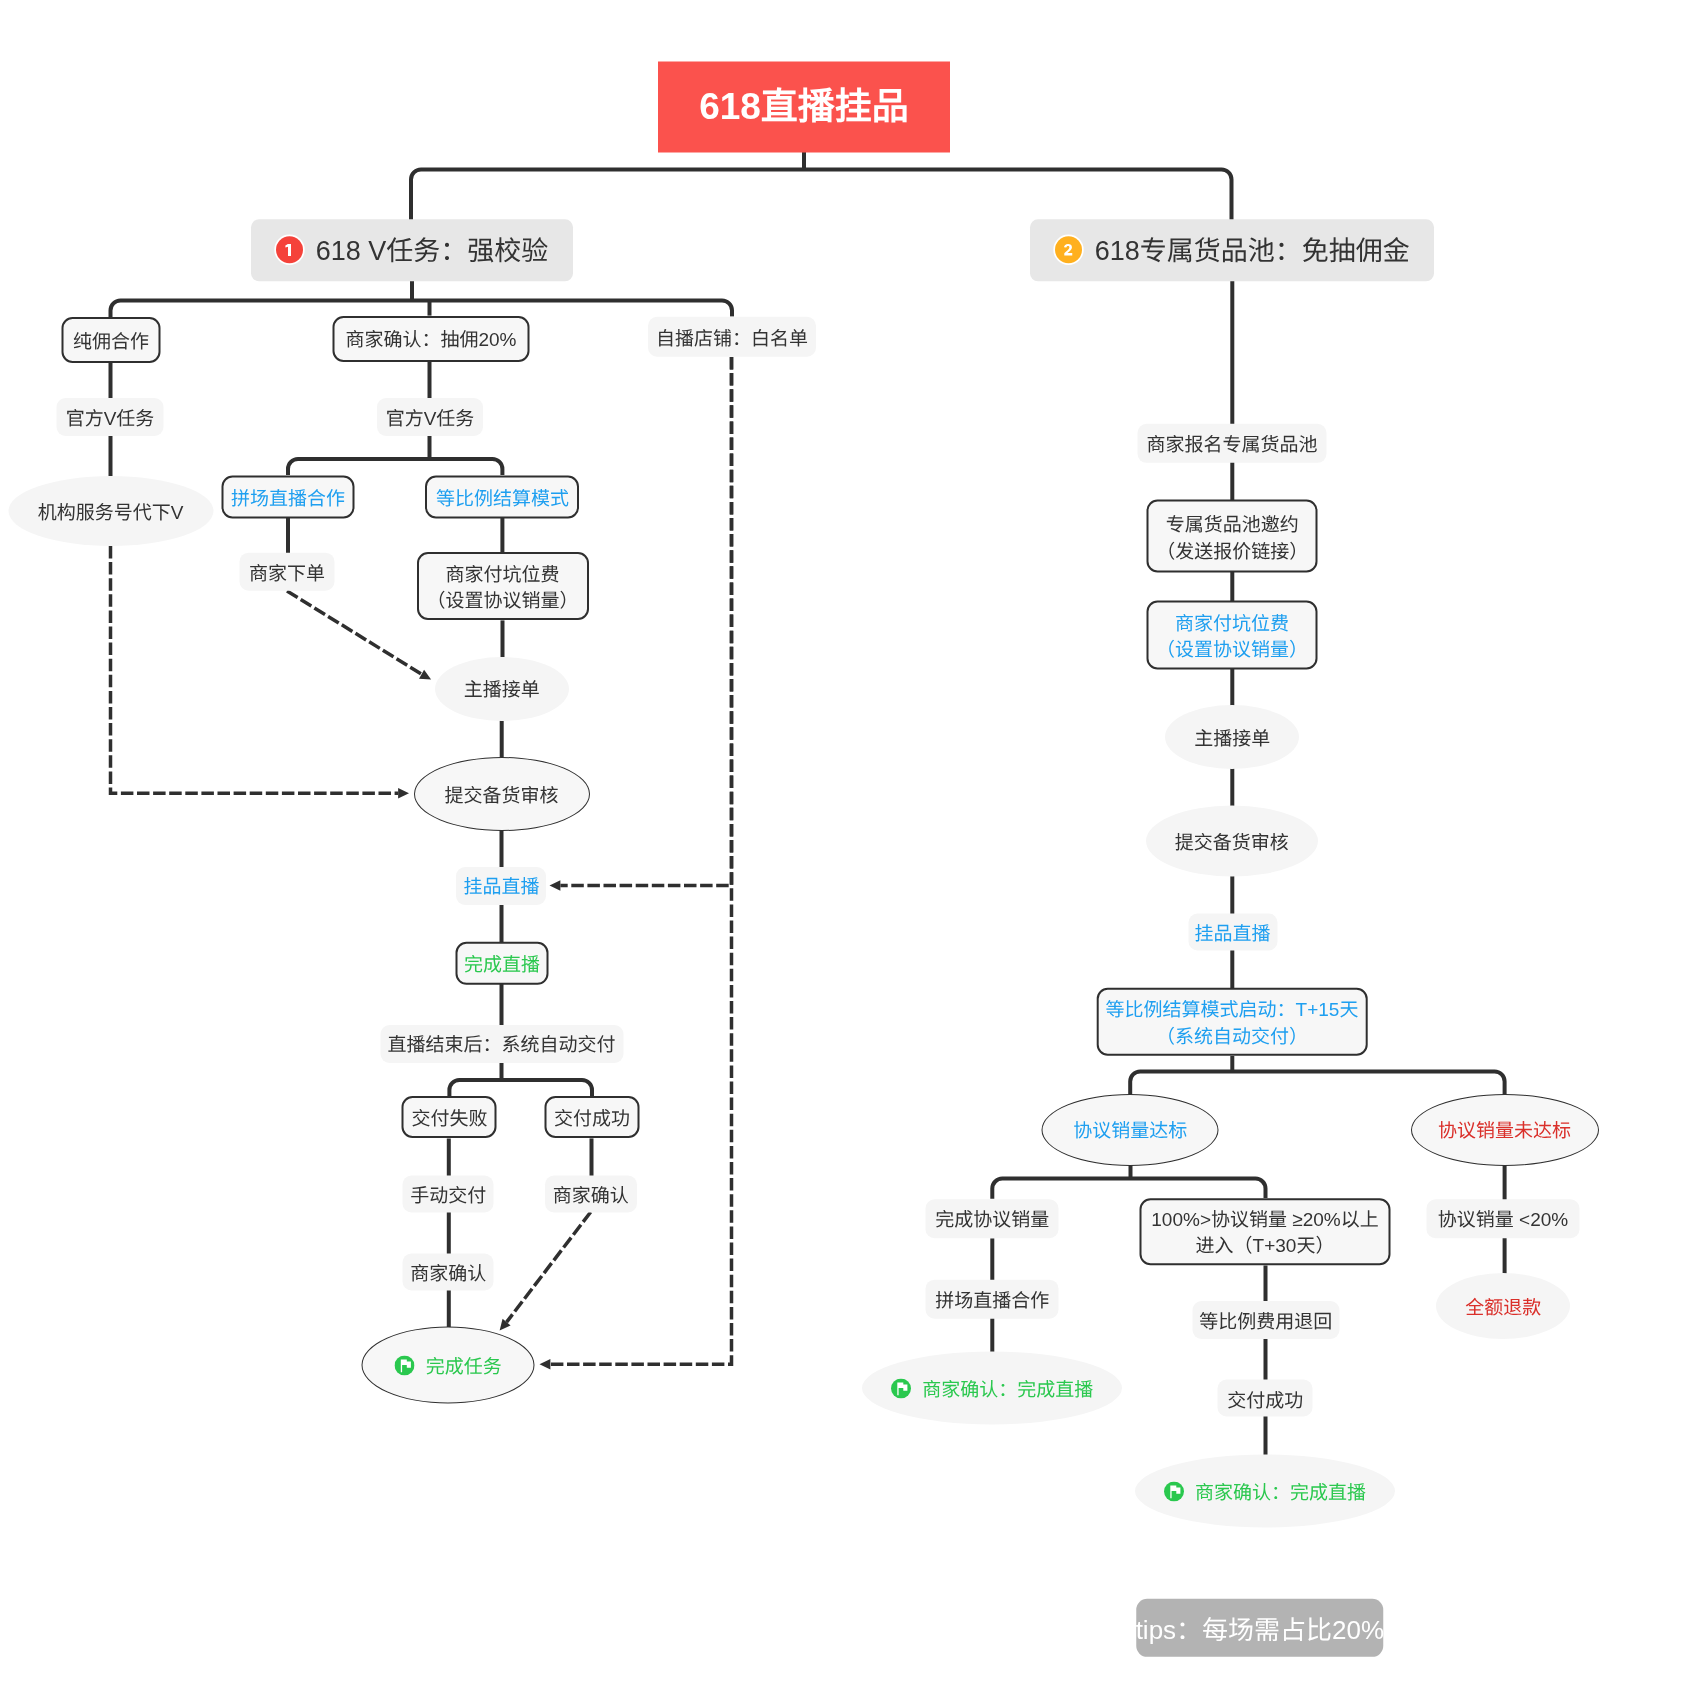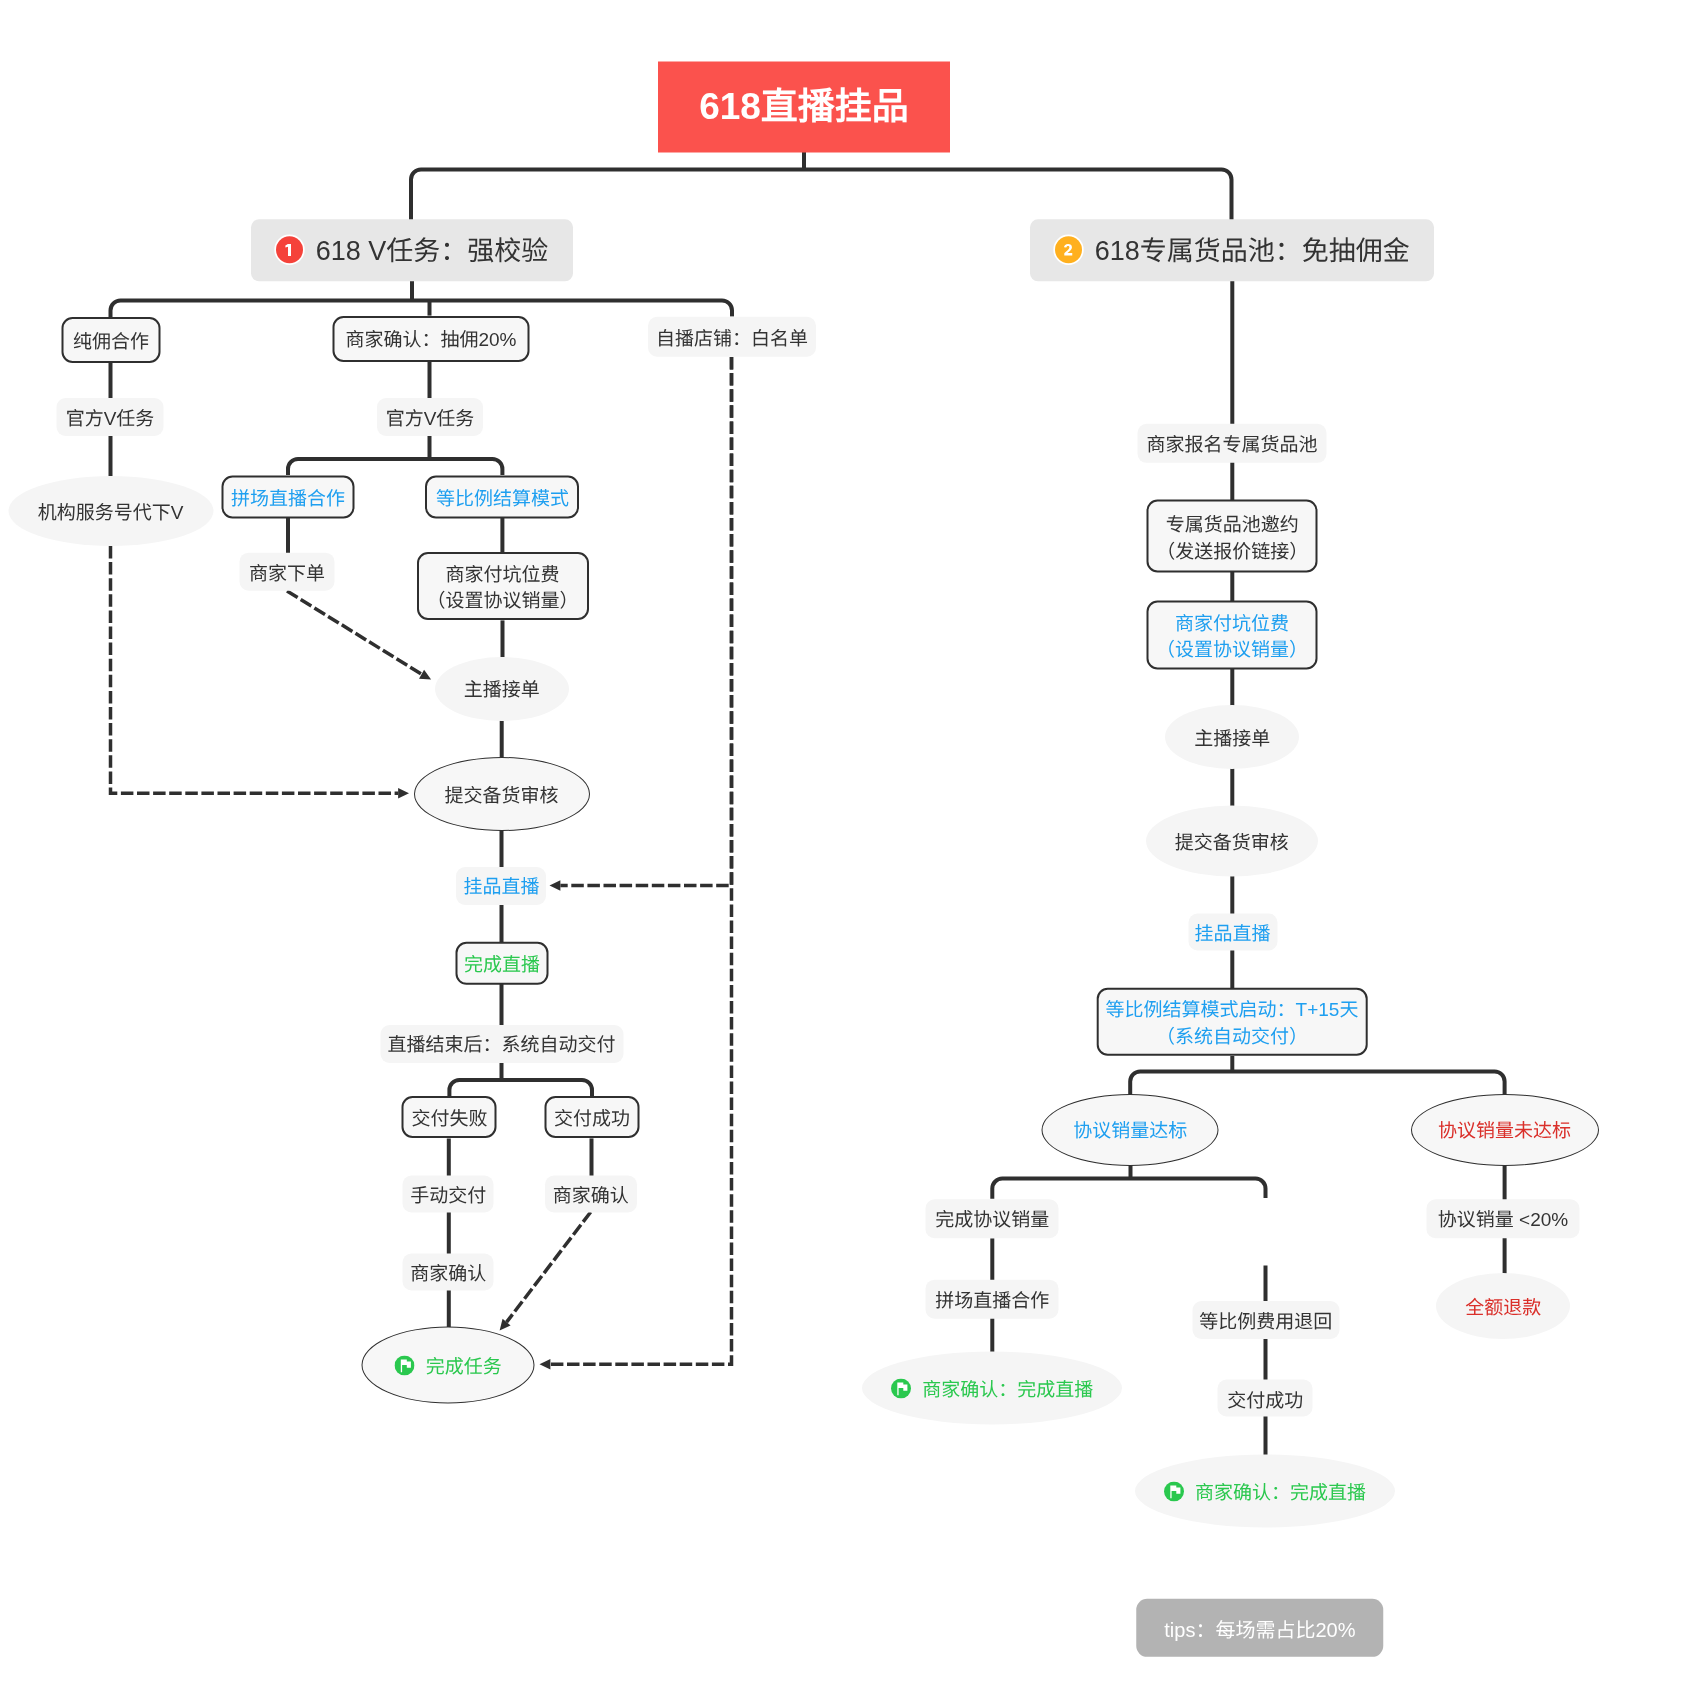--- a/index.html
+++ b/index.html
@@ -15,21 +15,21 @@
 .lab{display:block;transform:translateY(2px)}
 .lab,.badge{filter:opacity(99.9%)}
 .ml .ln{display:block}
 .chip{background:#f5f5f5;border-radius:9px}
 .rect{background:#f7f7f7;border:2.4px solid #2f2f2f;border-radius:11px}
 .ell{background:#f5f5f5;border-radius:50%}
 .ellb{background:#f7f7f7;border:1.7px solid #2f2f2f;border-radius:50%}
 .hdr{background:#e7e7e7;border-radius:8px;font-size:27px}
 .title{background:#fb524d;color:#fff;font-size:37px;font-weight:bold}
 .title .lab{transform:translateY(0px)}
-.tips{background:#b3b3b3;color:#fff;border-radius:11px;font-size:20px}
+.tips{background:#b3b3b3;color:#fff;border-radius:11px;font-size:26px}
 .c-blue{color:#1e9ff0}
 .c-green{color:#2ac84e}
 .c-red{color:#da2f2a}
 .badge{width:27px;height:27px;border-radius:50%;color:#fff;font-size:18px;font-weight:bold;
   display:flex;align-items:center;justify-content:center;margin-right:13px;box-shadow:0 0 0 1.7px #fff;flex:none;line-height:1;position:relative}
 .b1{background:#f5423a}
 .b2{background:#ffb01e}
 .bnum{width:27px;height:27px;display:block}
 .bsr{position:absolute;width:1px;height:1px;overflow:hidden;clip-path:inset(50%);opacity:0}
 .flagicon{width:20px;height:20px;margin-right:11px;color:#2ac84e;flex:none}
@@ -203,20 +203,26 @@
     </div>
   <div class="node ellb c-blue" style="left:1130.2px;top:1129.5px;width:177px;height:72px">
       <span class="lab">协议销量达标</span>
     </div>
   <div class="node ellb c-red" style="left:1504.6px;top:1129.5px;width:188px;height:72px">
       <span class="lab">协议销量未达标</span>
     </div>
   <div class="node chip" style="left:992.3px;top:1218.6px;width:133px;height:39.5px">
       <span class="lab">完成协议销量</span>
     </div>
+  <div class="node rect" style="left:1265px;top:1231.6px;width:251px;height:67.5px">
+      <span class="lab ml">
+        <span class="ln">100%&gt;协议销量 ≥20%以上</span>
+        <span class="ln">进入（T+30天）</span>
+      </span>
+    </div>
   <div class="node chip" style="left:1503px;top:1218.6px;width:153px;height:39.5px">
       <span class="lab">协议销量 &lt;20%</span>
     </div>
   <div class="node chip" style="left:992.3px;top:1299.4px;width:133px;height:38.6px">
       <span class="lab">拼场直播合作</span>
     </div>
   <div class="node chip" style="left:1265.7px;top:1320.2px;width:147px;height:38px">
       <span class="lab">等比例费用退回</span>
     </div>
   <div class="node ell c-red" style="left:1503.3px;top:1306px;width:134px;height:66px">

